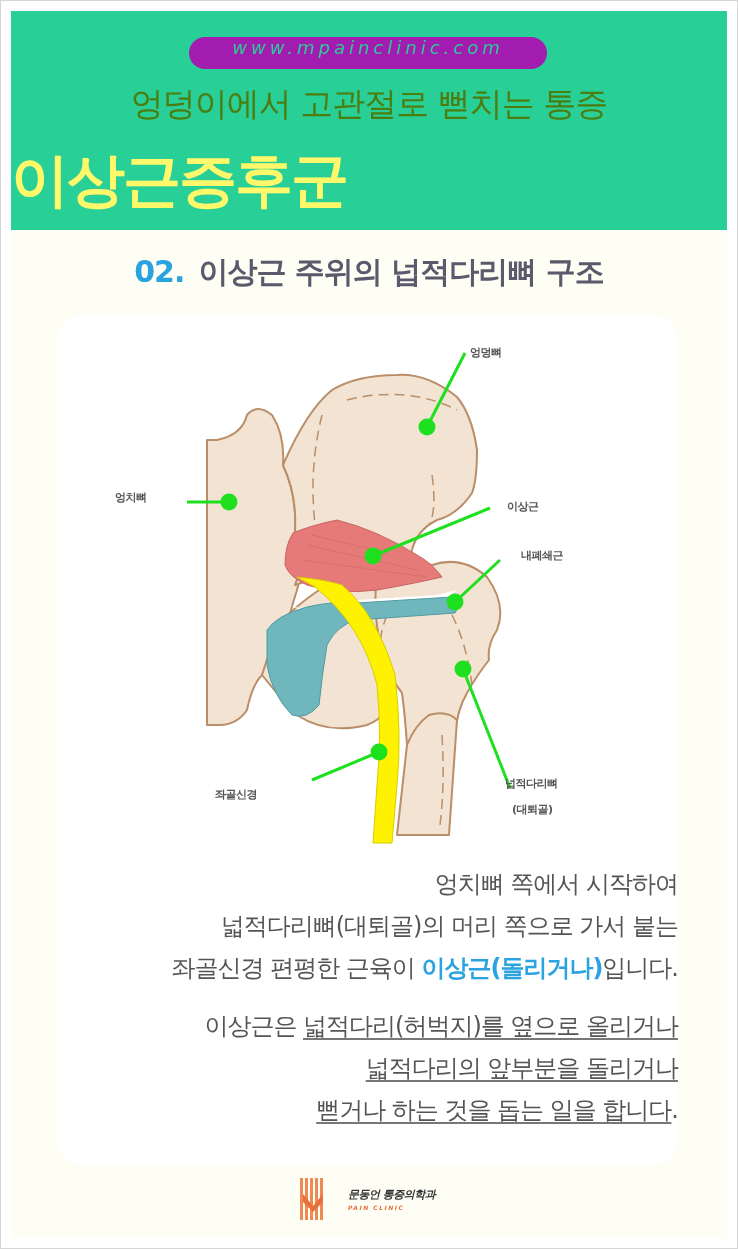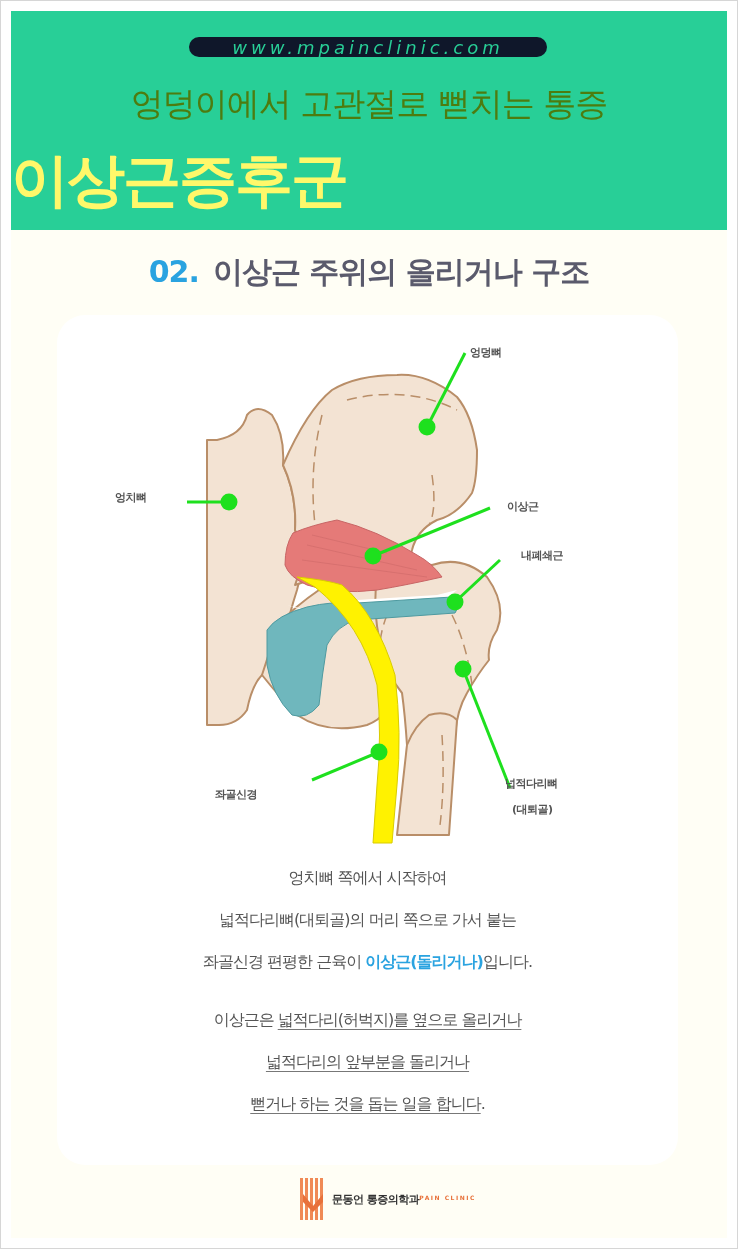--- a/index.html
+++ b/index.html
@@ -1,53 +1,53 @@
 <!DOCTYPE html>
 <html><head>
 <meta charset="utf-8">
 <style>
   html, body { margin:0; padding:0; }
   body { width:738px; height:1249px; background:#ffffff; font-family:"DejaVu Sans", sans-serif; position:relative; overflow:hidden; }
   .frame { position:absolute; left:0; top:0; width:736px; height:1247px; border:1px solid #d6d6d6; background:#ffffff; }
   .cream { position:absolute; left:11px; top:11px; width:716px; height:1227px; background:#fffef5; }
   .header { position:absolute; left:11px; top:11px; width:716px; height:219px; background:#28cf97; }
-  .url-pill { position:absolute; left:189px; top:37px; width:358px; height:20px; background:#0f172a; border-radius:16px; display:flex; justify-content:center; }
+  .url-pill { position:absolute; left:189px; top:37px; width:358px; height:32px; background:#a21caf; border-radius:16px; display:flex; justify-content:center; }
   .url-pill span { color:#28cf97; font-family:"DejaVu Sans", sans-serif; font-style:italic; font-size:18px; letter-spacing:4px; }
   .subtitle { position:absolute; left:11px; top:82px; width:716px; text-align:center; color:#4d7c0f; font-size:33px; font-weight:400; letter-spacing:-1px; }
   .title { position:absolute; left:11px; top:142px; width:716px; color:#fff86a; font-size:58px; font-weight:700; letter-spacing:-2px; }
   .section-title { position:absolute; left:11px; top:252px; width:716px; text-align:center; font-size:30px; font-weight:700; color:#5a5a6c; letter-spacing:-1px; }
   .section-title .num { color:#2aa3e0; margin-right:14px; }
   .card { position:absolute; left:57px; top:315px; width:621px; height:850px; background:#ffffff; border-radius:28px; }
   .illus { position:absolute; left:57px; top:315px; width:621px; height:540px; }
   .label { position:absolute; font-size:11px; font-weight:700; color:#555555; white-space:nowrap; letter-spacing:-0.5px; }
-  .desc { position:absolute; left:57px; width:621px; text-align:center; font-size:16px; color:#555555; letter-spacing:-1px; }
+  .desc { position:absolute; left:57px; width:621px; text-align:right; font-size:24px; color:#555555; letter-spacing:-1px; }
   .desc .hl { color:#2aa3e0; font-weight:700; }
   .desc .ul { text-decoration:underline; text-decoration-color:#777; text-underline-offset:4px; }
   .logo { position:absolute; left:300px; top:1178px; display:flex; align-items:center; }
   .logo-mark { width:26px; height:42px; }
-  .logo-text { margin-left:6px; display:flex; flex-direction:row; }
+  .logo-text { margin-left:22px; display:flex; flex-direction:column;font-style:italic; }
   .logo-name { font-size:11px; font-weight:700; color:#333333; letter-spacing:-0.5px; }
   .logo-sub { font-size:6px; font-weight:700; color:#e8713a; letter-spacing:1.5px; margin-top:2px; }
 </style>
 </head>
 <body>
 
 <div class="frame"></div>
 <div class="cream"></div>
 
 <div class="header">
 </div>
 <div class="url-pill">
   <span>www.mpainclinic.com</span>
 </div>
 <div class="subtitle">엉덩이에서 고관절로 뻗치는 통증</div>
 <div class="title">이상근증후군</div>
 
 <div class="section-title">
-  <span class="num">02.</span><span>이상근 주위의 올리거나 구조</span>
+  <span class="num">02.</span><span>이상근 주위의 넙적다리뼈 구조</span>
 </div>
 
 <div class="card"></div>
 
 <svg class="illus" viewBox="0 0 621 540" xmlns="http://www.w3.org/2000/svg">
   <g stroke="#b98e68" stroke-width="2" fill="#f3e3d3" stroke-linejoin="round">
 
     <path d="M150 125 L160 125 Q185 120 190 100 Q200 88 215 100 Q228 120 226 150 Q240 180 238 215 Q250 240 240 275 Q232 300 228 320 Q225 345 205 360 Q195 370 190 395 Q180 410 162 410 L150 410 Z"></path>
 
     <path d="M226 150 Q250 95 275 75 Q300 60 340 60 Q370 58 400 82 Q415 100 420 135 Q420 165 415 178 Q400 200 380 205 Q360 215 355 235 Q350 250 360 265 L300 262 Q280 255 262 262 L238 270 Q250 240 238 215 Q240 180 226 150 Z"></path>

